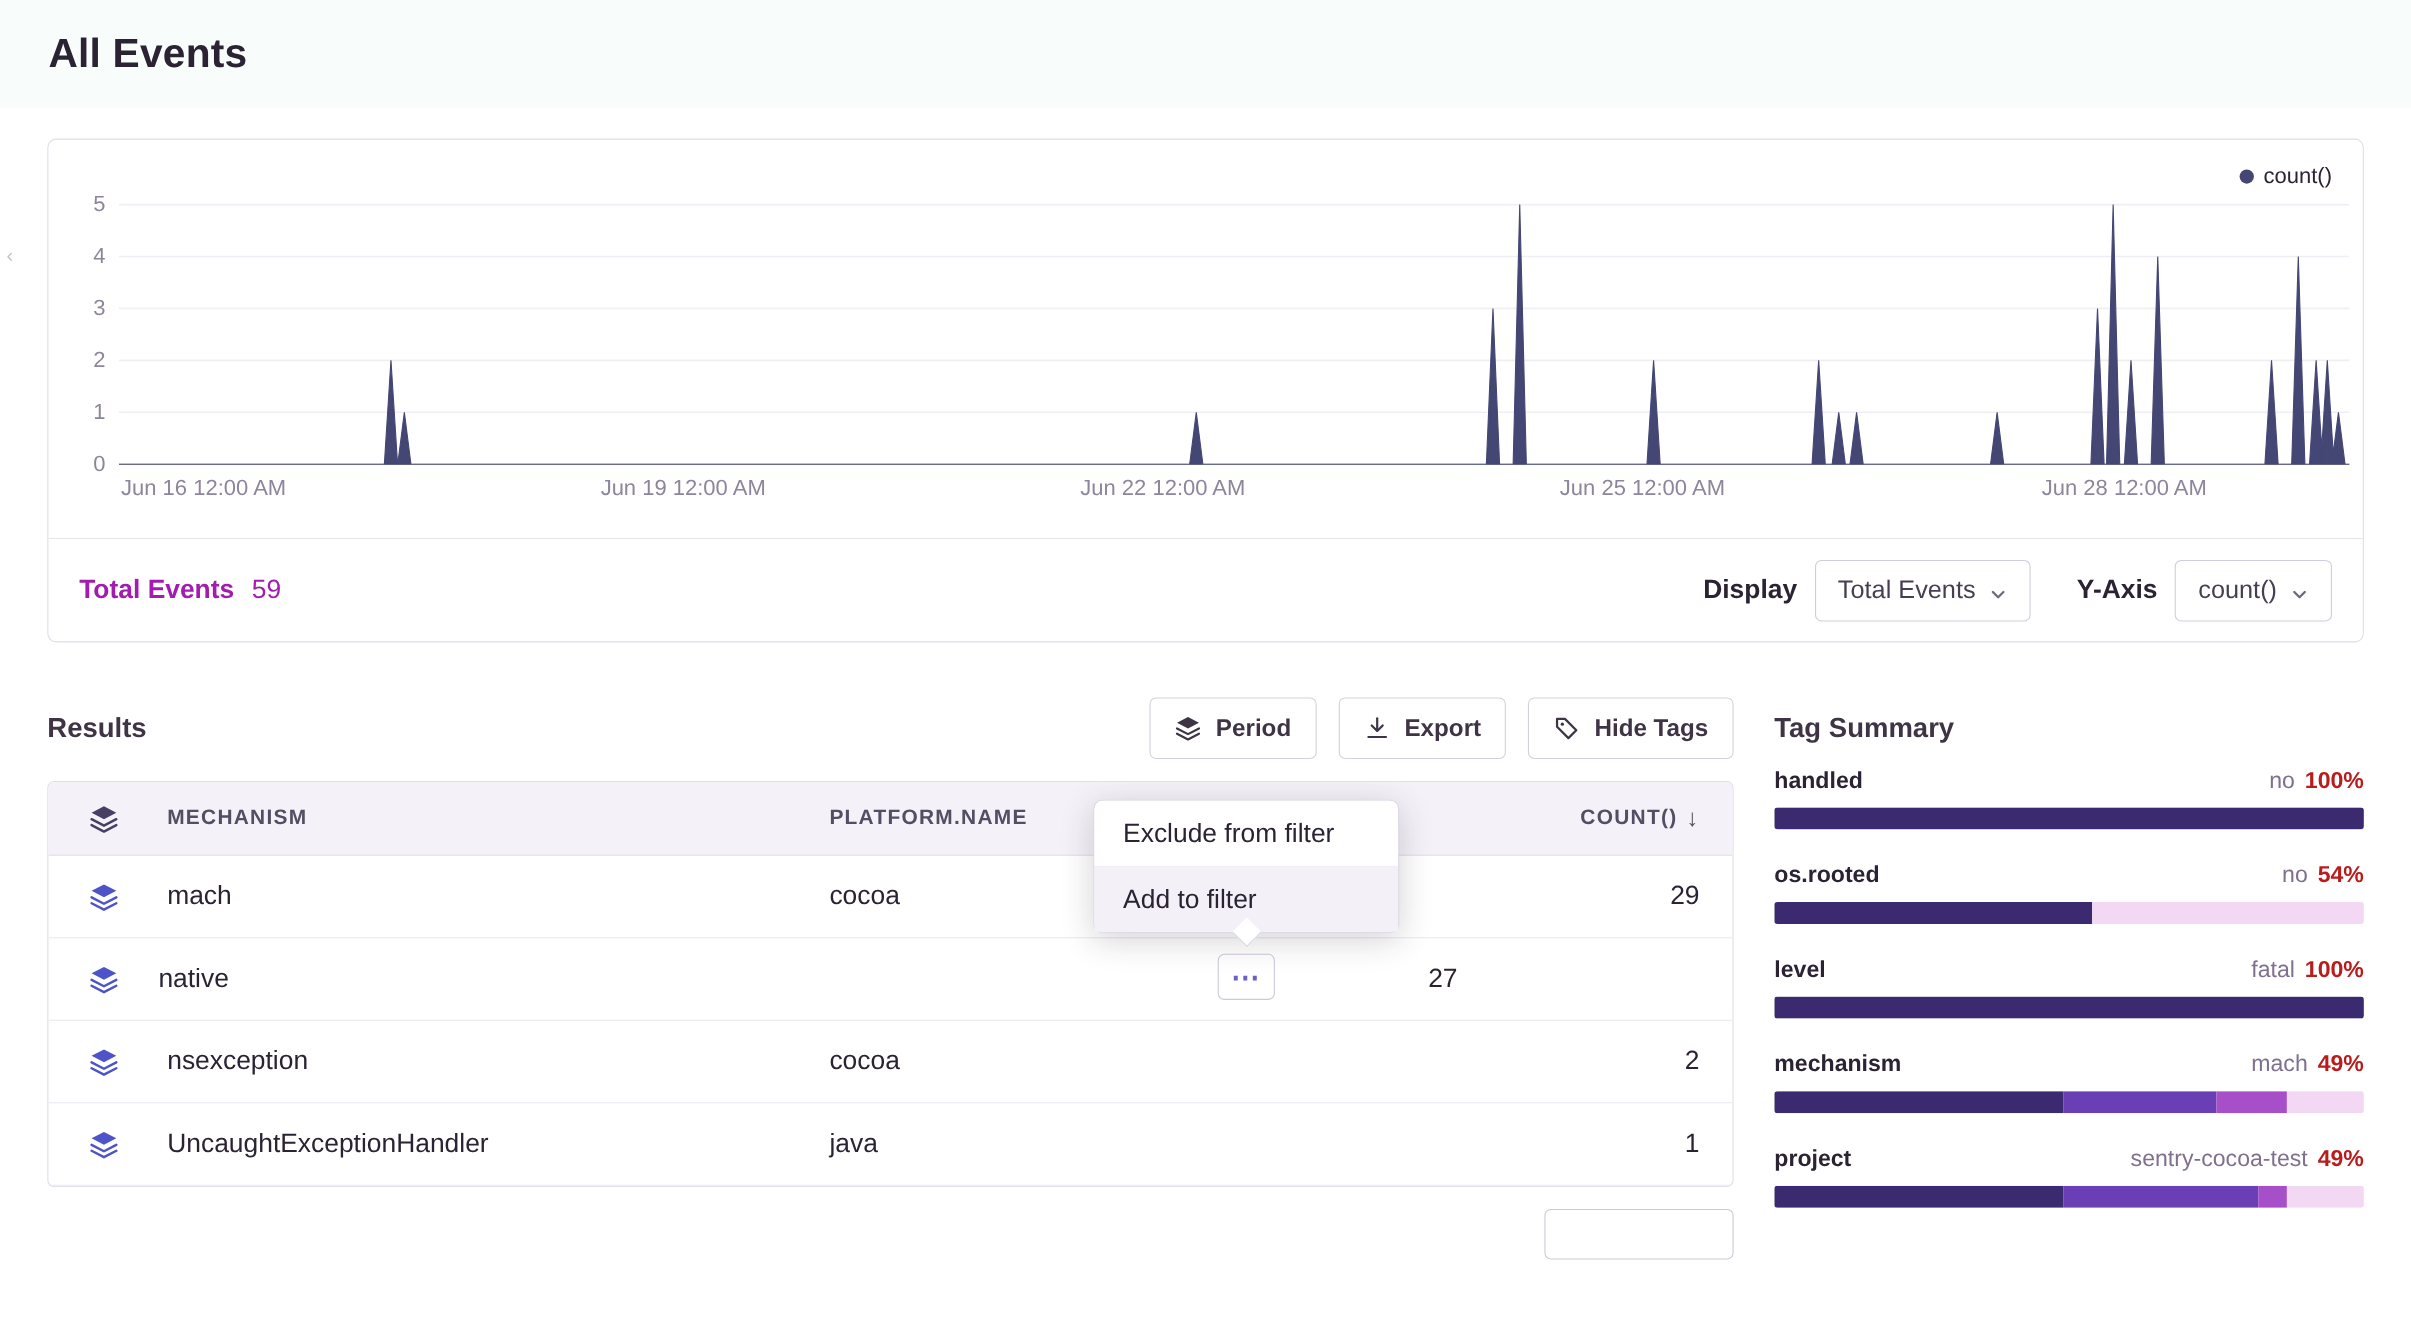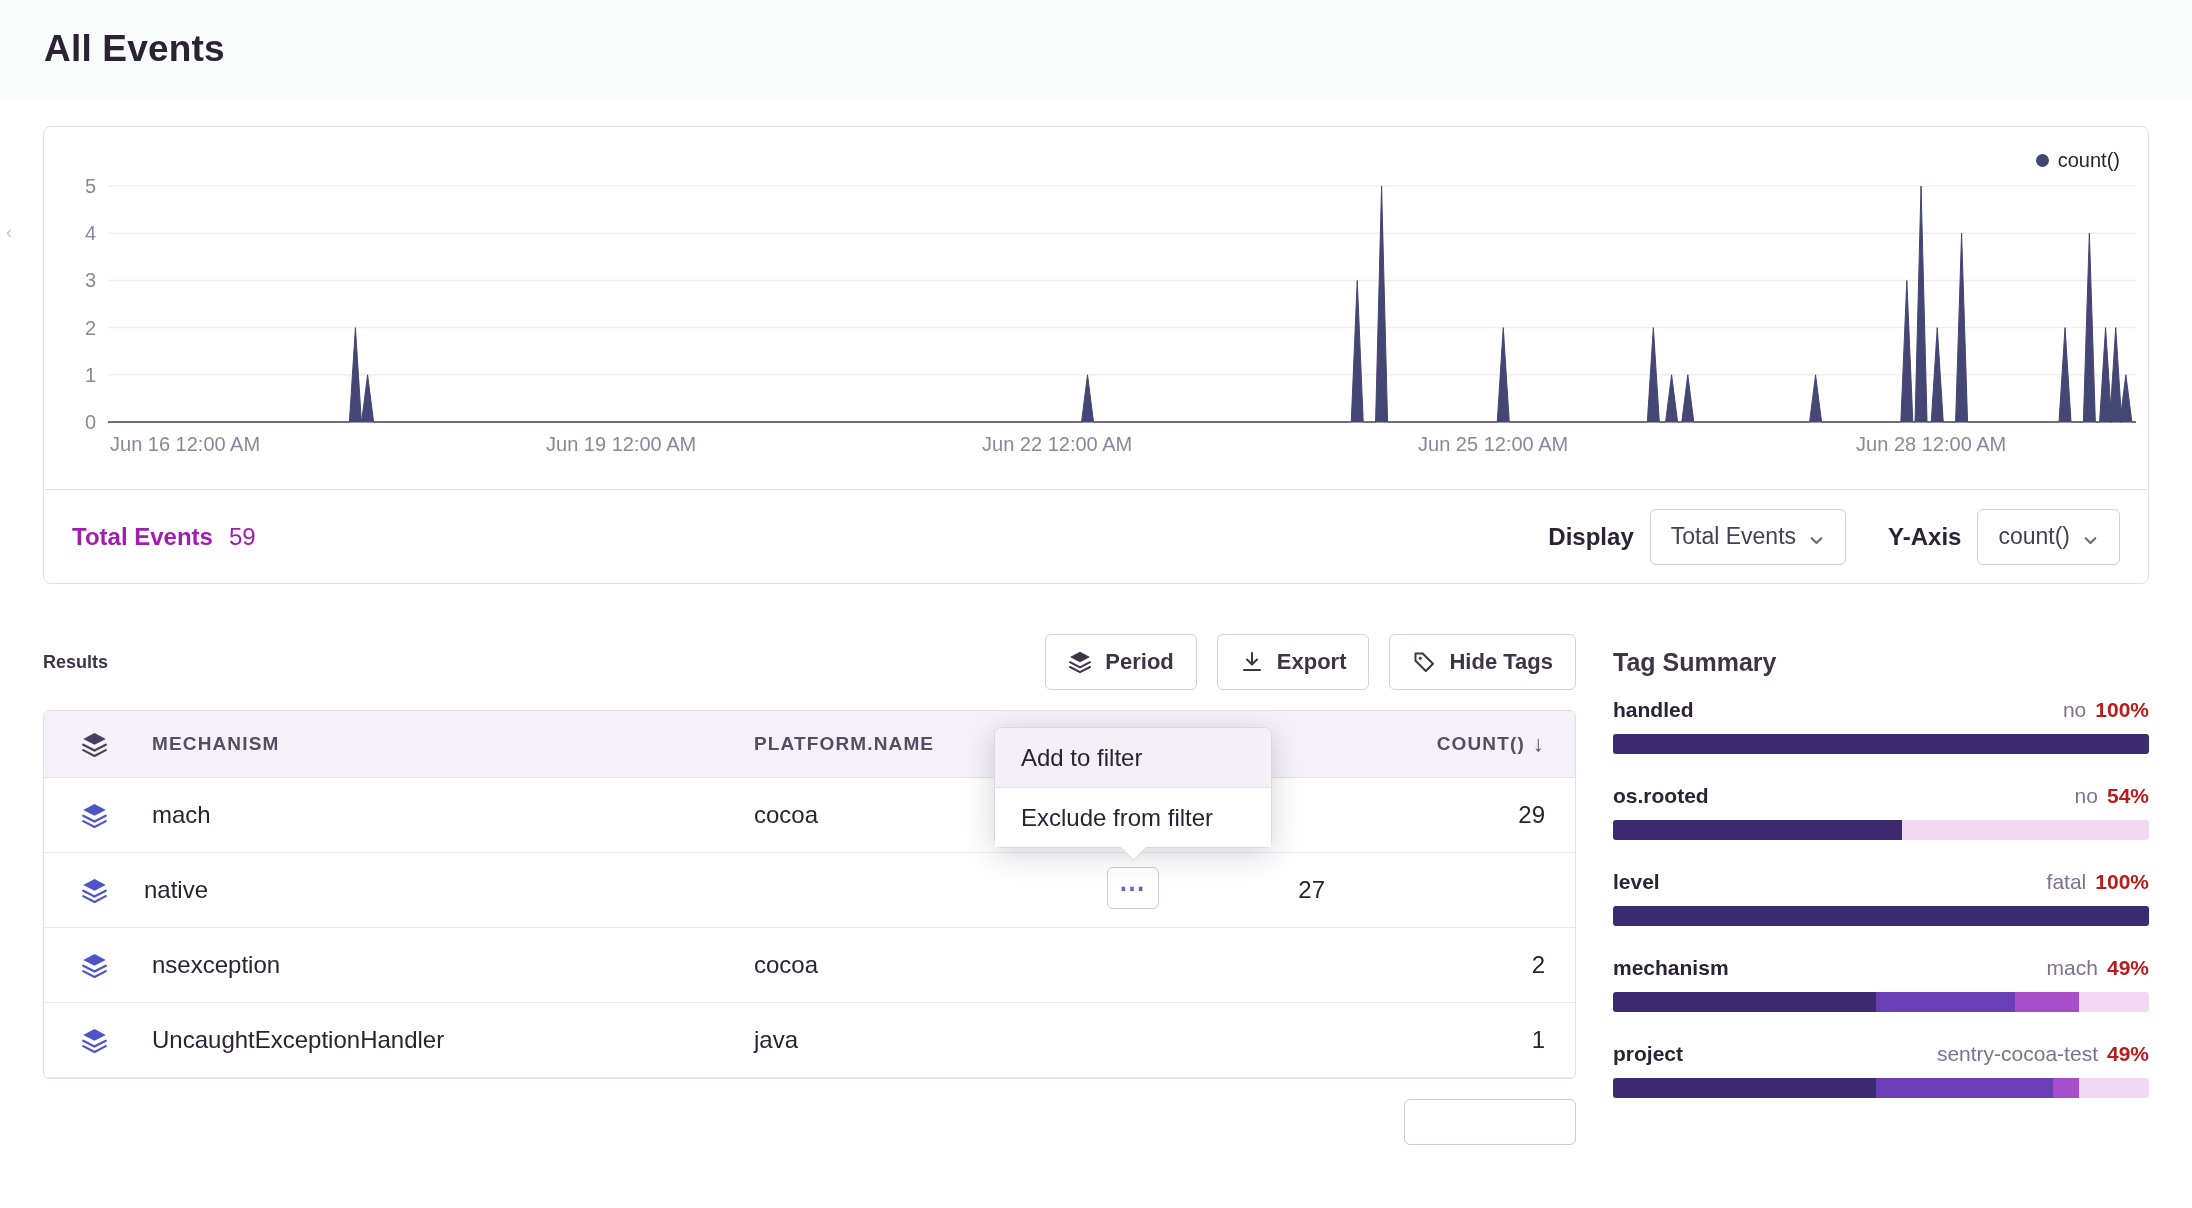--- a/index.html
+++ b/index.html
@@ -38,21 +38,21 @@
   .cf-right{display:flex;align-items:center;gap:16px;}
   .cf-right .lbl{font-size:24px;font-weight:700;color:#2b2233;}
   .cf-right .lbl.second{margin-left:26px;}
   .dd{display:inline-flex;align-items:center;gap:12px;height:56px;padding:0 20px;background:#fff;border:1.5px solid #d2ccdc;border-radius:6px;font-family:inherit;font-size:23px;color:#463e52;cursor:pointer;}
   .chev{width:17px;height:17px;color:#6f6880;}
 
   
   .bottom{display:flex;gap:37px;margin-top:50px;}
   .left-col{width:1533px;flex:0 0 auto;}
   .results-head{display:flex;align-items:center;justify-content:space-between;height:56px;}
-  .results-head h2{margin:0;font-size:18px;font-weight:700;color:#3e3446;text-align:center;}
+  .results-head h2{margin:0;font-size:25px;font-weight:700;color:#3e3446;text-align:center;}
   .toolbar{display:flex;gap:20px;}
   .btn{display:inline-flex;align-items:center;gap:13px;height:56px;padding:0 22px;background:#fff;border:1.5px solid #d5cfdf;border-radius:6px;font-family:inherit;font-size:22px;font-weight:700;color:#3e3446;cursor:pointer;}
   .btn .ic{width:24px;height:24px;color:#3e3446;}
 
   
   .table{position:relative;margin-top:20px;border:1.5px solid #e2dde9;border-radius:6px;background:#fff;overflow:hidden;}
   .trow{display:grid;grid-template-columns:100px 610px 1fr 220px;align-items:center;height:74px;border-bottom:1px solid #ece8f2;font-size:24px;color:#2b2233;}
   .trow:last-of-type{border-bottom:none;}
   .thead{height:66px;background:#f4f2f8;border-bottom:1px solid #e4dfec;font-size:19px;font-weight:700;letter-spacing:.06em;color:#554d63;}
   .cell-icon{display:flex;justify-content:center;}
@@ -253,22 +253,22 @@
                   </svg></span>
               </div>
             <div class="cell-main">UncaughtExceptionHandler</div>
             <div>java</div>
             <div class="cell-count">1</div>
           </div>
 
           <button class="more-btn">⋯</button>
 
           <div class="ctx-menu">
+            <div class="ctx-item">Exclude from filter</div>
             <div class="ctx-item hl">Add to filter</div>
-            <div class="ctx-item">Exclude from filter</div>
             <div class="ctx-caret"></div>
           </div>
         </div>
 
         <div class="pag-stub"></div>
       </div>
 
       <aside class="tag-col">
         <h2>Tag Summary</h2>
         <div class="tag-entries">

